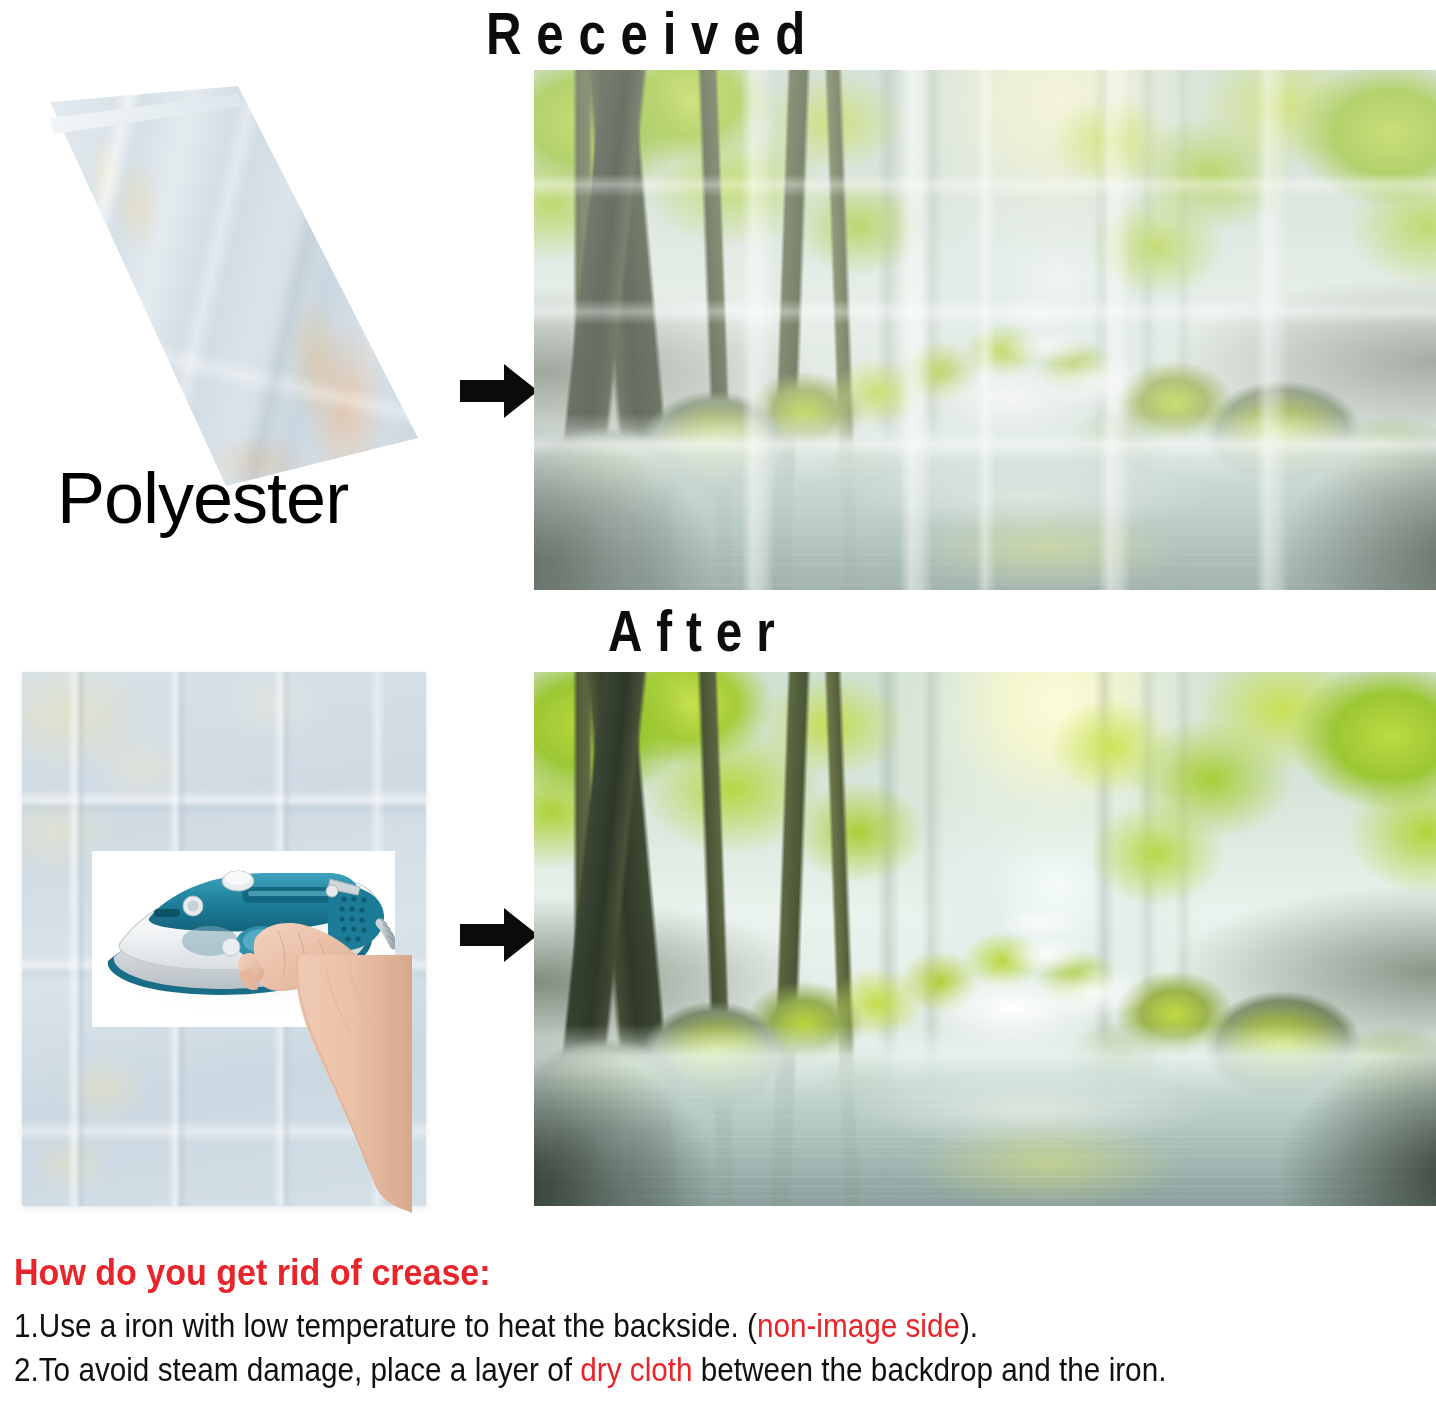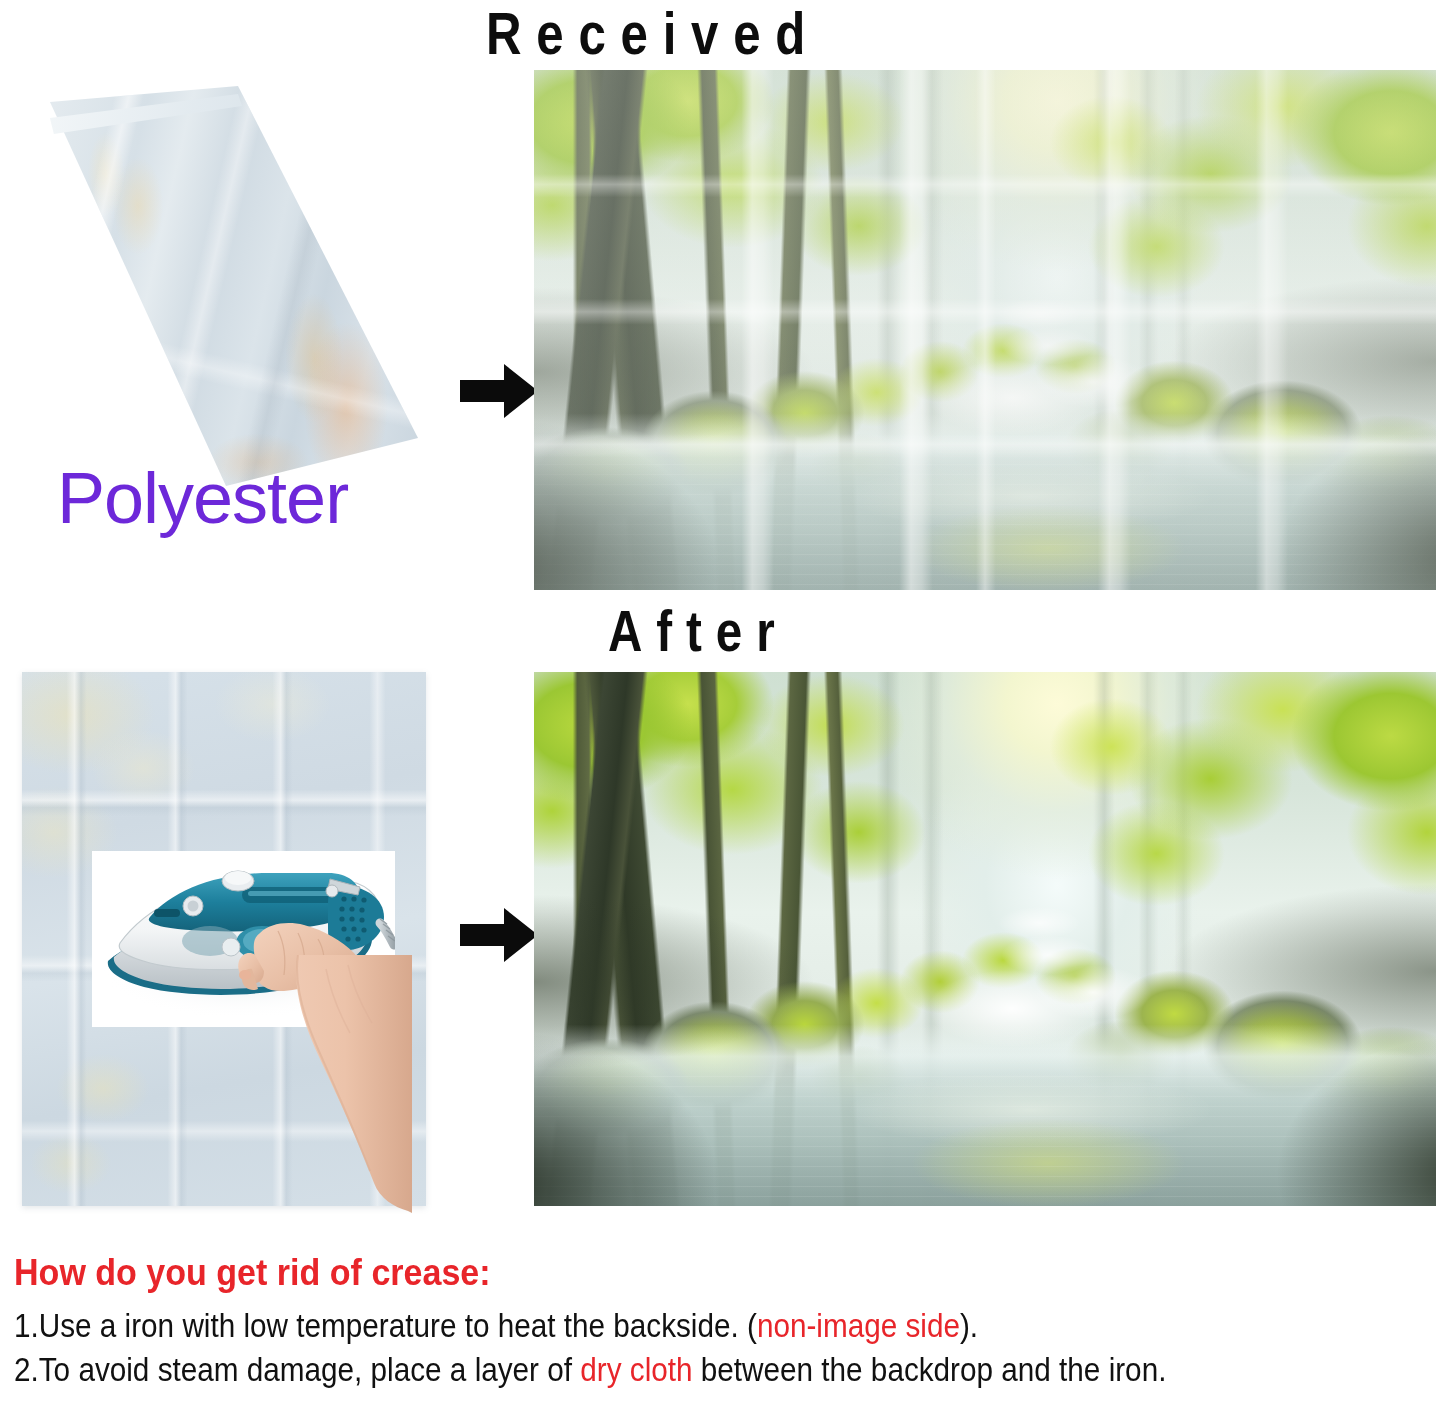--- a/index.html
+++ b/index.html
@@ -53,21 +53,21 @@
       linear-gradient(103deg, rgba(150,165,178,0) 63%, rgba(150,165,178,.22) 66%, rgba(150,165,178,0) 69%),
       linear-gradient(13deg, rgba(255,255,255,0) 30%, rgba(255,255,255,.35) 33%, rgba(255,255,255,0) 36%);
   }
   #folded-fabric .edge{
     position:absolute; left:7%; top:2%; width:49%; height:10%;
     clip-path: polygon(2% 60%, 98% 0%, 100% 30%, 4% 100%);
     background:linear-gradient(100deg,#f2f6f8,#dde6ec);
   }
   #polyester-label{
     position:absolute; left:57px; top:462px;
-    font-size:72px; color:#6d28d9; letter-spacing:-1px;
+    font-size:72px; color:#000000; letter-spacing:-1px;
     font-family:"Liberation Sans",sans-serif; line-height:1;
   }
 
   
   .scene{ position:absolute; overflow:hidden; background:#7e8c82; }
   .scene .layer{ position:absolute; inset:0; }
 
   
   .sky{
     background:

